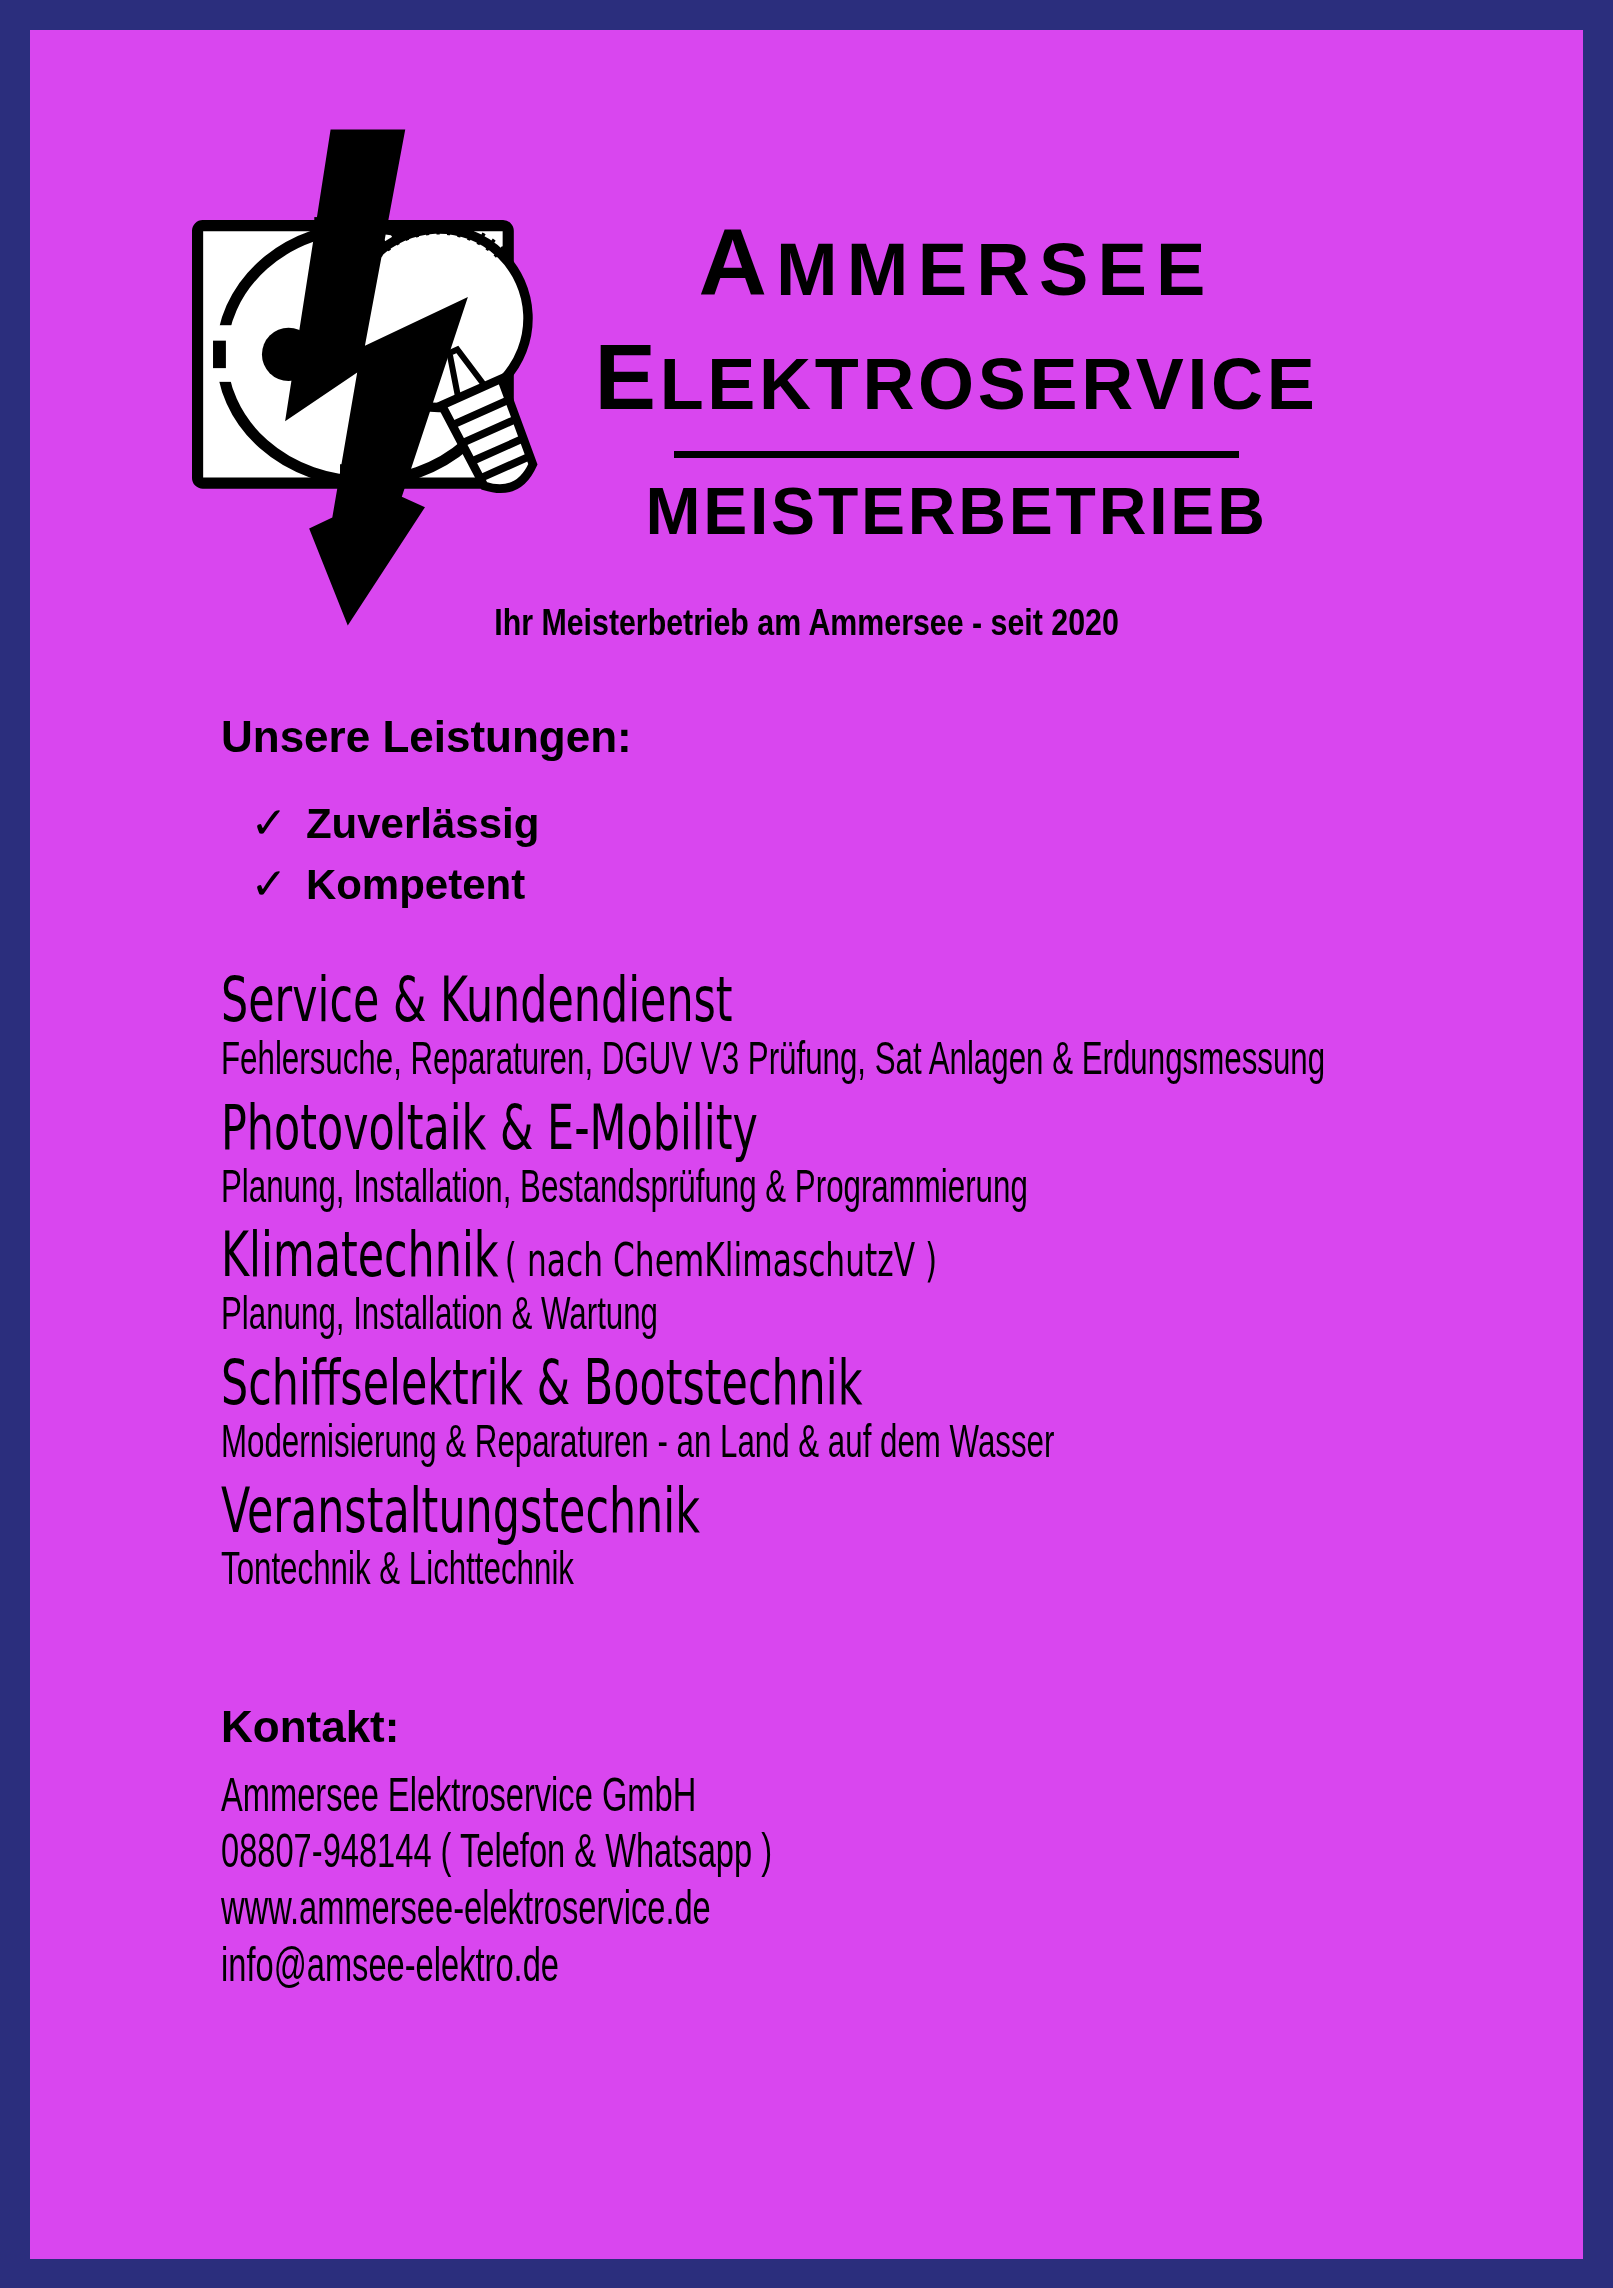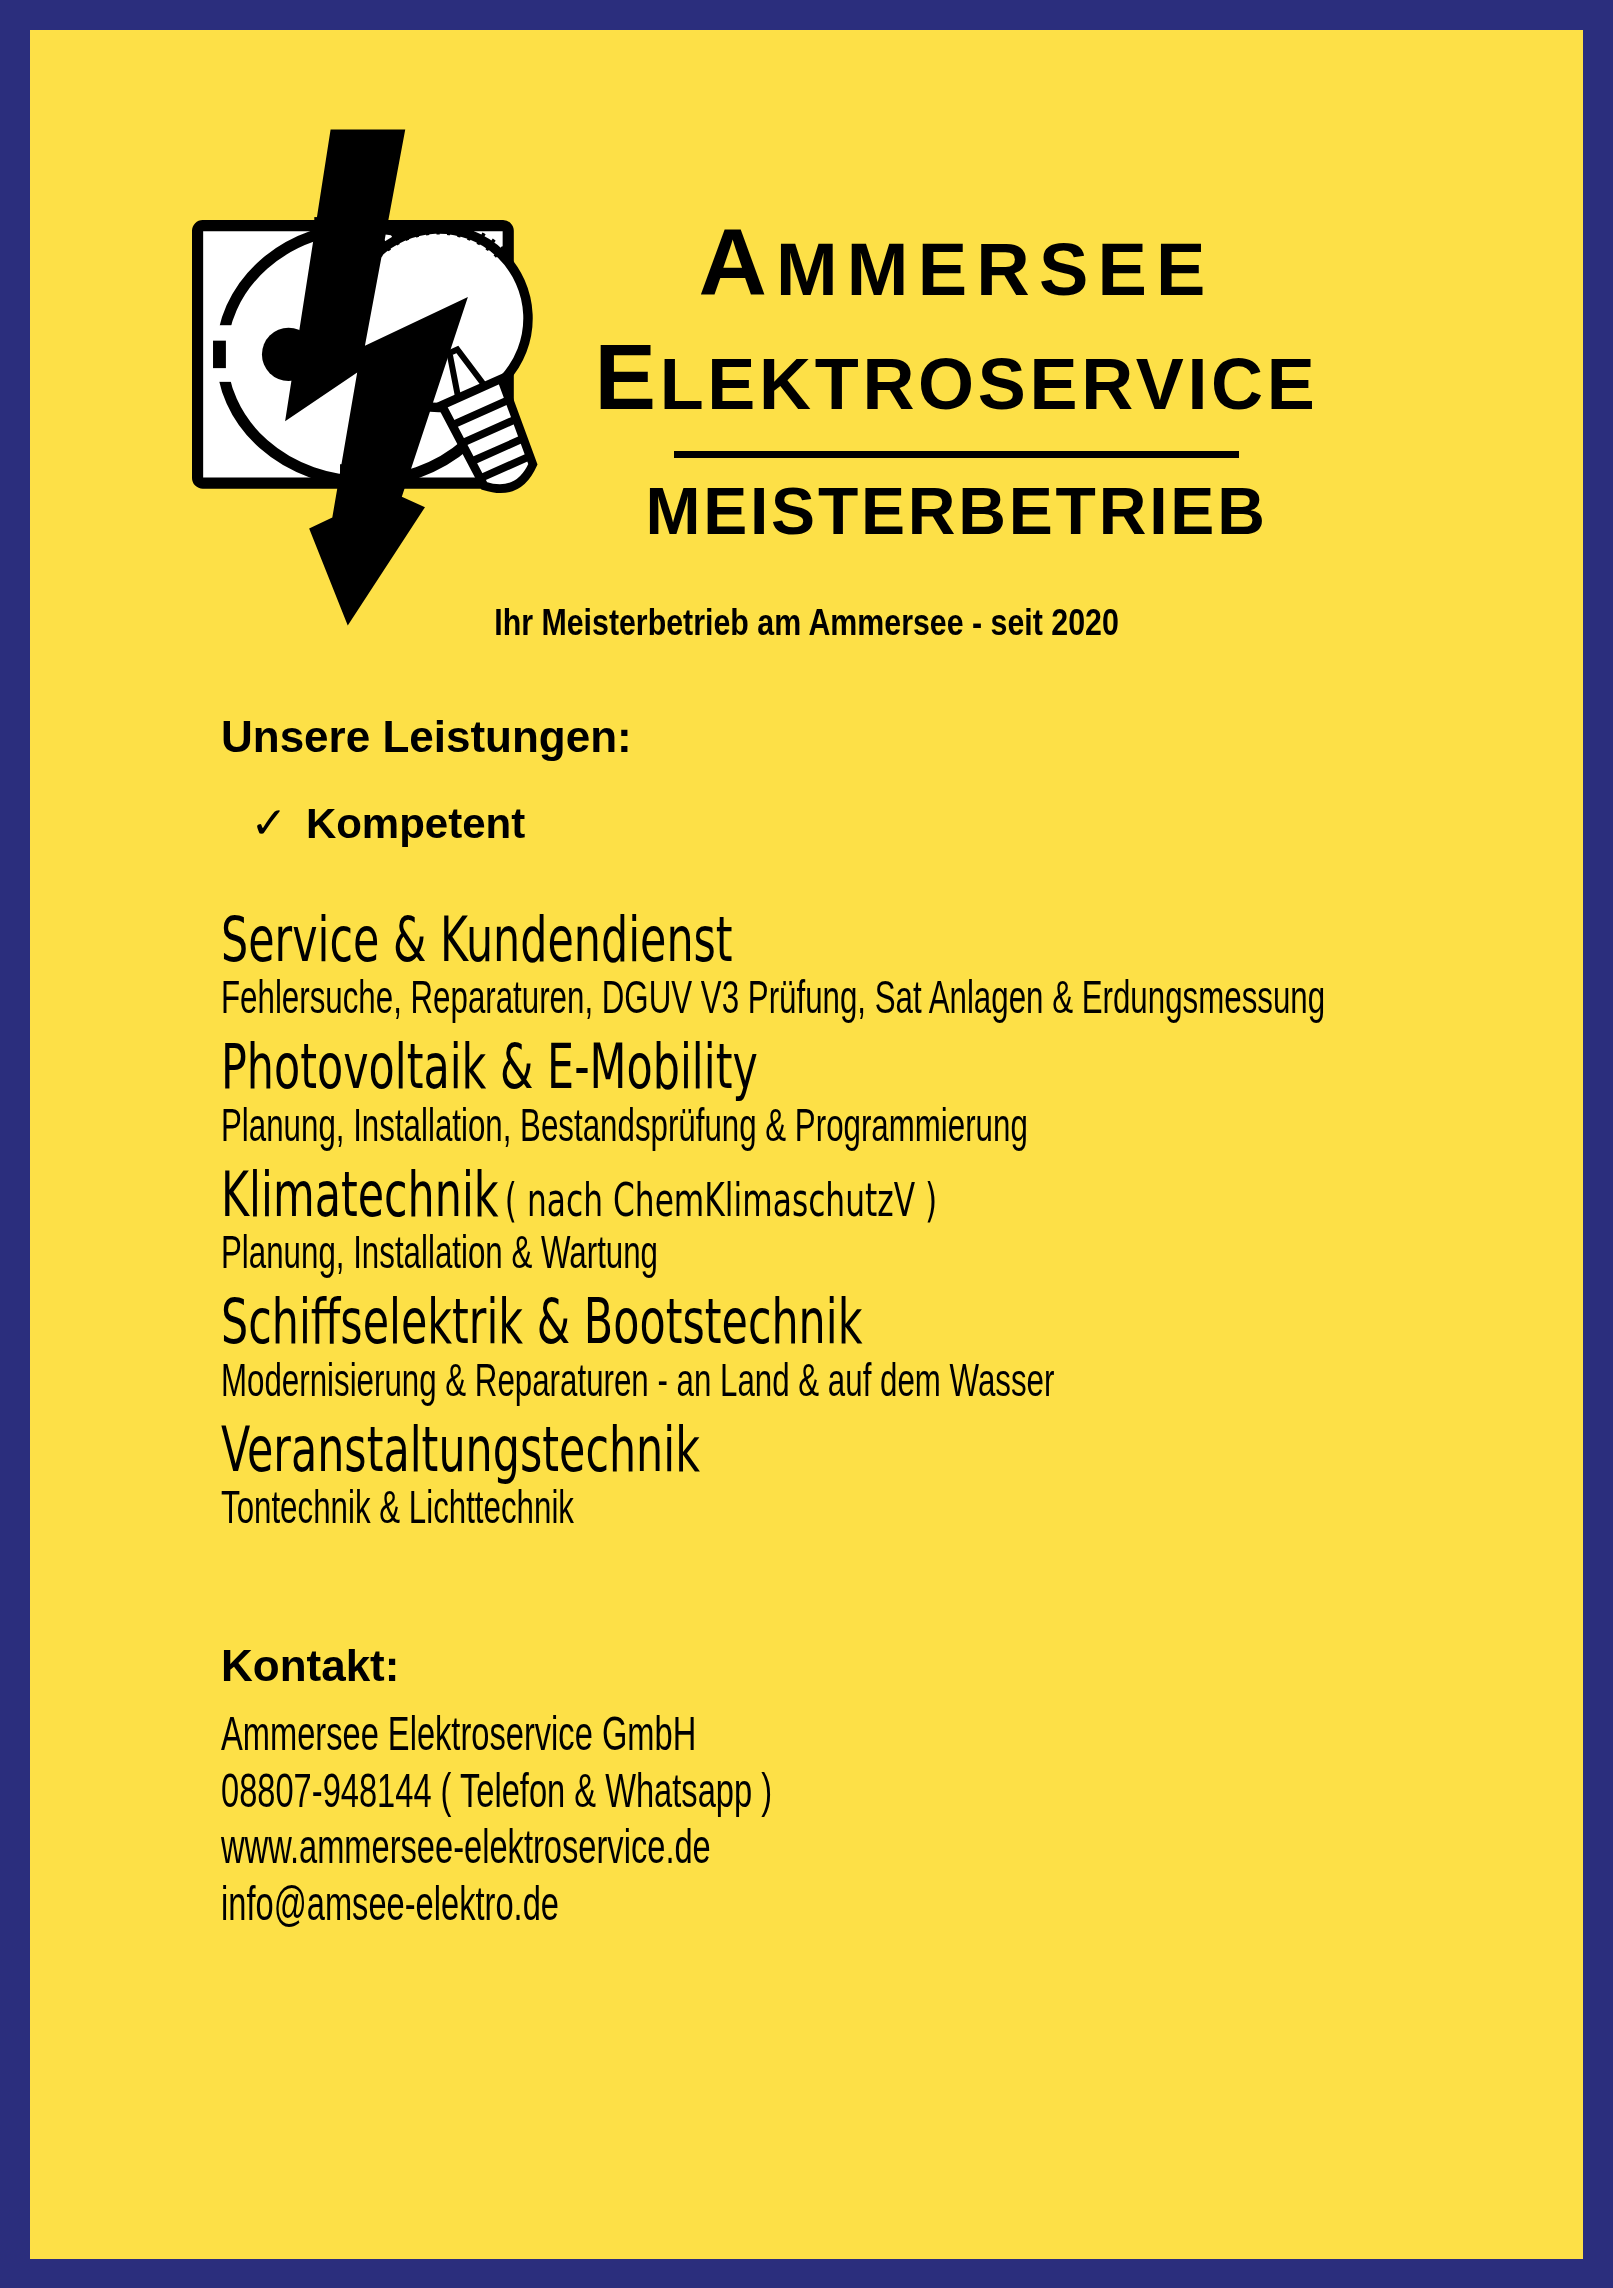--- a/index.html
+++ b/index.html
@@ -1,21 +1,21 @@
 <!DOCTYPE html>
 <html lang="de" style="font-size:14.8px"><head>
 <meta charset="utf-8">
 <style>
   html,body{margin:0;padding:0;background:#fff;}
   .page{
     position:relative;
     width:1613px;height:2289px;
     box-sizing:border-box;
     border:30px solid #2b2e7d;
-    background:#fde047;
+    background:#d946ef;
     color:#000;
     font-family:"Liberation Sans", sans-serif;
     overflow:hidden;
   }
   
   .header{display:flex;align-items:flex-start;padding:94px 0 0 159px;}
   .logo{width:369px;height:526px;flex:none;}
   .title-block{width:775px;margin-left:11px;margin-top:90px;text-align:center;}
   .brand-line{display:block;font-weight:bold;white-space:nowrap;line-height:1.02;}
   .brand-line1{font-size:74px;letter-spacing:9.2px;text-transform:uppercase;}
@@ -94,20 +94,23 @@
   </div>
 
   <div class="tagline">Ihr Meisterbetrieb am Ammersee - seit 2020</div>
 
   <div class="content">
 
     <div class="section-heading leistungen-heading">Unsere Leistungen:</div>
 
     <div class="checklist">
       <div class="check-item">
+        <span class="check-glyph">✓</span><span>Zuverlässig</span>
+      </div>
+      <div class="check-item">
         <span class="check-glyph">✓</span><span>Kompetent</span>
       </div>
     </div>
 
     <div class="services">
 
 
       <div class="service">
         <div class="service-title"><span>Service &amp; Kundendienst</span><span class="suffix"></span></div>
         <div class="service-desc">Fehlersuche, Reparaturen, DGUV V3 Prüfung, Sat Anlagen &amp; Erdungsmessung</div>

